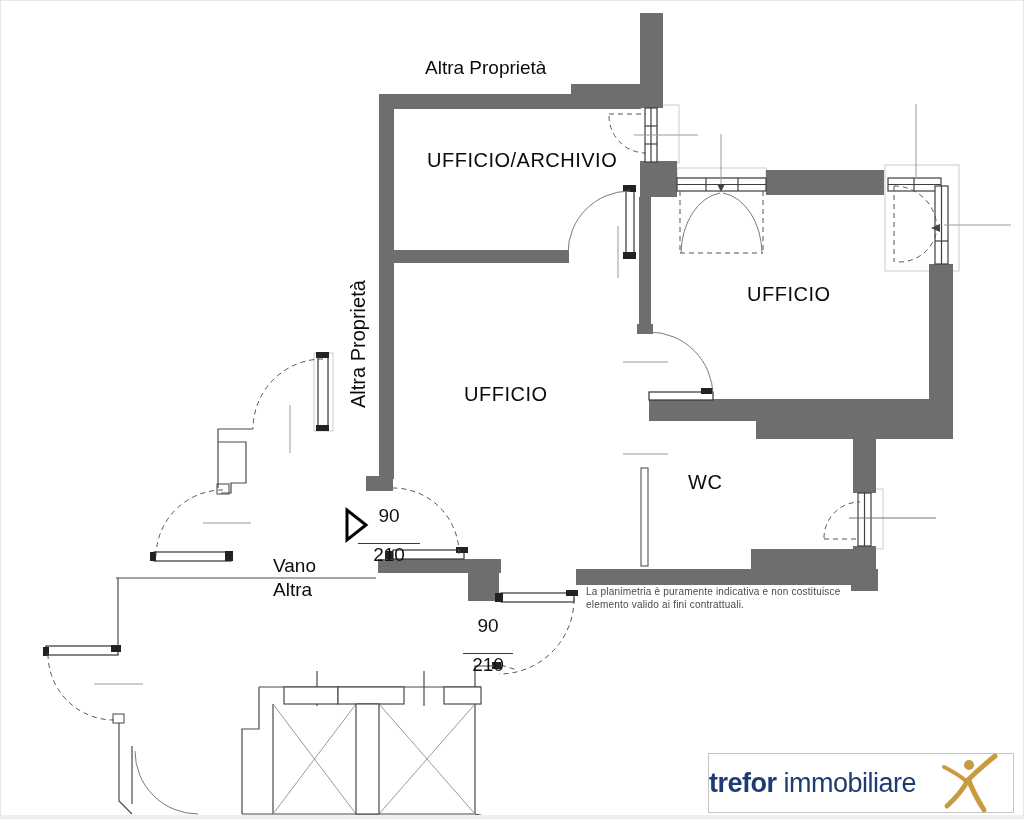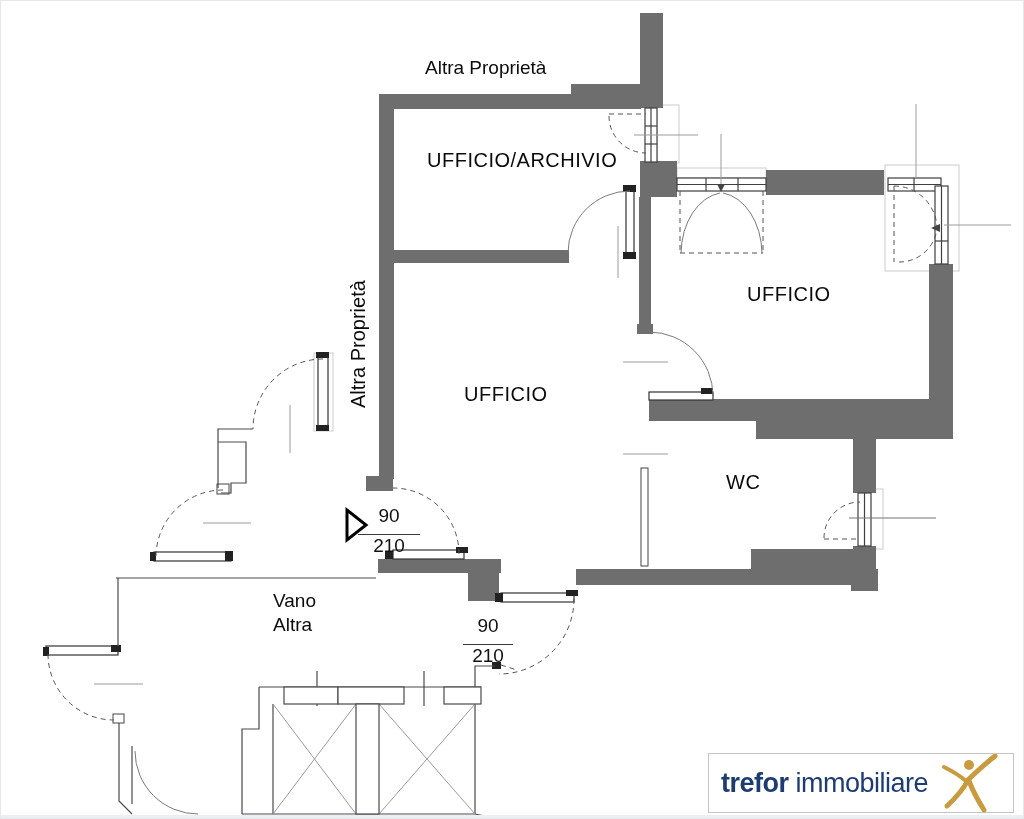--- a/index.html
+++ b/index.html
@@ -7,27 +7,27 @@
         font-family:"Liberation Sans", sans-serif;border:1px solid #e4e8eb;box-sizing:border-box;}
   #plan-svg{position:absolute;left:0;top:0;}
   .lbl{position:absolute;color:#0b0b0b;white-space:nowrap;}
   .room{font-size:20px;letter-spacing:0.5px;}
   .prop{font-size:19px;}
   .prop-vert{position:absolute;left:346px;top:243px;height:200px;width:26px;
              writing-mode:vertical-rl;transform:rotate(180deg);text-align:center;
              font-size:20px;color:#0b0b0b;}
   .stair-lbl{font-size:19px;line-height:24px;}
   .fraction{position:absolute;text-align:center;font-size:19px;color:#111;line-height:1.05;}
-  .fraction .top{display:block;border-bottom:1.5px solid #3a3a3a;padding:0 2px 8px;}
+  .fraction .top{display:block;border-bottom:1.5px solid #3a3a3a;padding:0 2px 17px;}
   .fraction .bottom{display:block;padding-top:1px;}
   .disclaimer{position:absolute;left:585px;top:584px;font-size:10px;line-height:1.3;
               color:#4a4a4a;letter-spacing:0.2px;}
   .logo-box{position:absolute;left:707px;top:752px;width:306px;height:60px;background:#fff;
             border:1px solid #c4c4c4;box-sizing:border-box;display:flex;align-items:center;
-            padding-left:12px;}
+            }
   .logo-text{font-size:27px;color:#1d3c72;letter-spacing:-0.5px;white-space:nowrap;}
   .logo-text b{font-weight:bold;margin-right:7px;}
   .logo-fig{position:absolute;right:6px;top:0;}
 </style>
 </head>
 <body>
 
 <div id="page">
 
   <svg id="plan-svg" width="1024" height="819" viewBox="0 0 1024 819">
@@ -210,37 +210,41 @@
   <div class="lbl prop" style="left:424px;top:56px;">Altra Proprietà</div>
 
   <div class="prop-vert">Altra Proprietà</div>
 
   <div class="lbl room" style="left:426px;top:148px;">UFFICIO/ARCHIVIO</div>
 
   <div class="lbl room" style="left:463px;top:382px;">UFFICIO</div>
 
   <div class="lbl room" style="left:746px;top:282px;">UFFICIO</div>
 
-  <div class="lbl room" style="left:725px;top:470px;">WC</div>
-
-  <div class="lbl stair-lbl" style="left:272px;top:588px;">
+  <div class="lbl room" style="left:687px;top:470px;">WC</div>
+
+  <div class="lbl stair-lbl" style="left:272px;top:553px;">
     <span style="display:block">Vano</span>
     <span style="display:block">Altra</span>
   </div>
 
   <div class="fraction" style="left:357px;top:505px;width:62px;">
     <span class="top">90</span>
     <span class="bottom">210</span>
   </div>
 
   <div class="fraction" style="left:462px;top:615px;width:50px;">
     <span class="top">90</span>
     <span class="bottom">210</span>
   </div>
 
+  <div class="disclaimer">
+    <span style="display:block">La planimetria è puramente indicativa e non costituisce</span>
+    <span style="display:block">elemento valido ai fini contrattuali.</span>
+  </div>
 
   <div class="logo-box">
     <div class="logo-text">
       <b>trefor</b><span>immobiliare</span>
     </div>
     <svg class="logo-fig" width="90" height="60" viewBox="0 0 90 60">
       <g fill="none" stroke="#c79b3e" stroke-linecap="round">
         <circle cx="52" cy="11" r="5" fill="#c79b3e" stroke="none"></circle>
         <path d="M78,2 Q62,15 51,26" stroke-width="5"></path>
         <path d="M27,13 Q41,20 49,27" stroke-width="4"></path>

